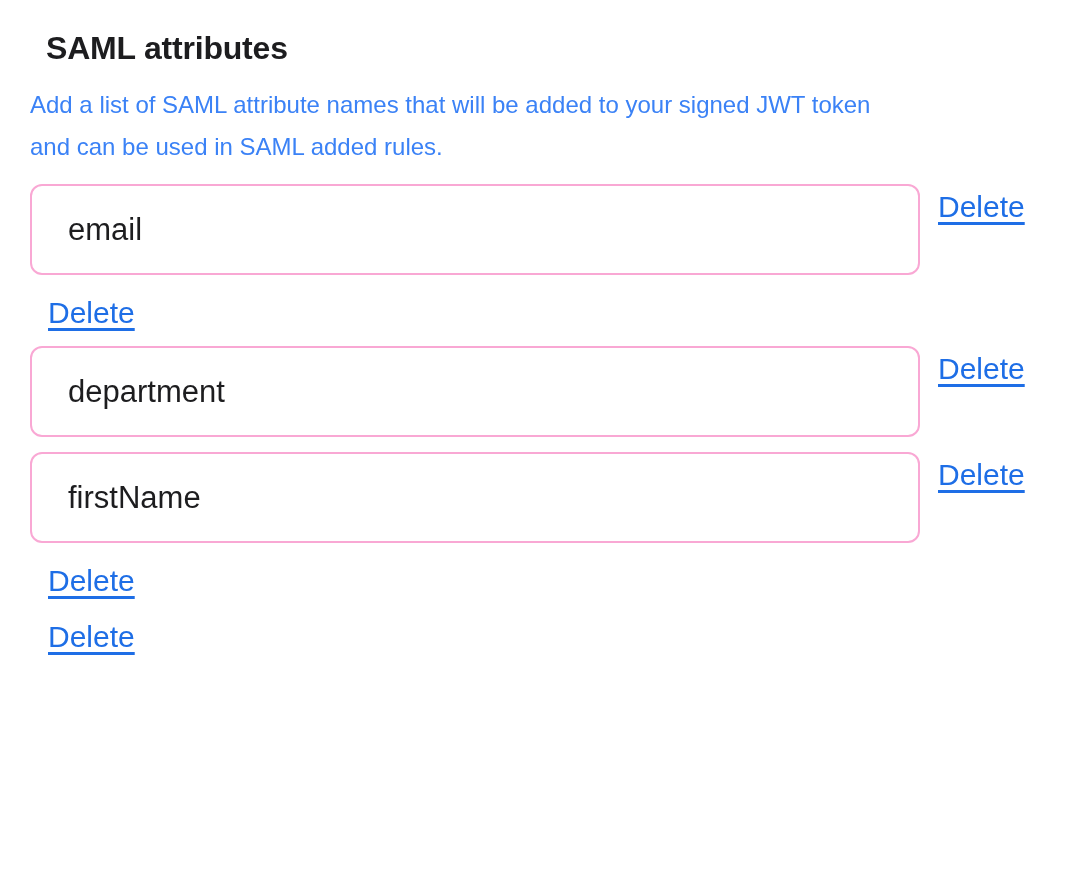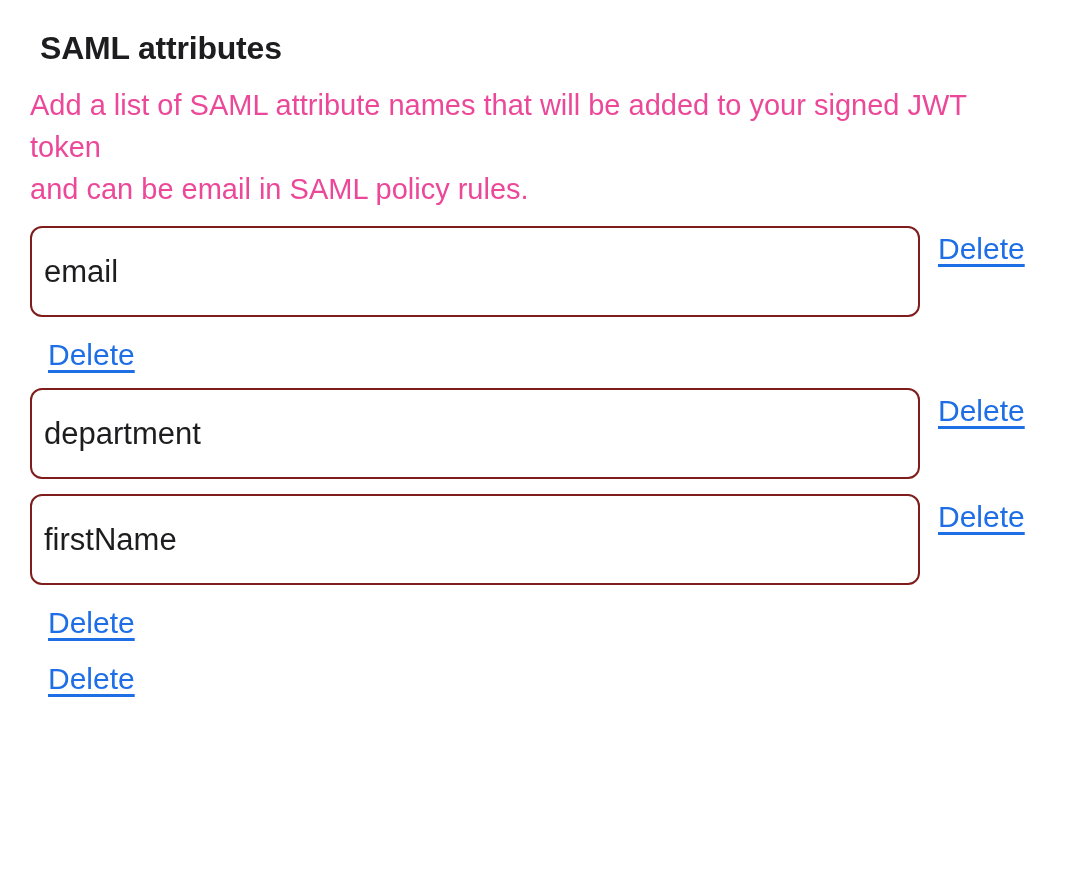--- a/index.html
+++ b/index.html
@@ -10,45 +10,45 @@
   }
   body {
     width: 1066px;
     height: 886px;
     overflow: hidden;
   }
   .container {
     padding: 30px 30px 0 30px;
   }
   .section-title {
-    margin: 0 0 18px 10px;
+    margin: 0 0 18px 16px;
     font-size: 32px;
     line-height: 36px;
     font-weight: 700;
     color: #1d1d1f;
     letter-spacing: -0.2px;
   }
   .section-description {
     margin: 0 0 16px 0;
-    font-size: 29px;
+    font-size: 24px;
     line-height: 42px;
     font-weight: 400;
-    color: #ec4899;
+    color: #3b82f6;
   }
   .attr-row {
     display: flex;
     align-items: flex-start;
     margin-bottom: 15px;
   }
   .attr-input {
     box-sizing: border-box;
     width: 890px;
     height: 91px;
-    padding: 0 12px;
-    border: 2px solid #7f1d1d;
+    padding: 0 36px;
+    border: 2px solid #f9a8d4;
     border-radius: 12px;
     background: #ffffff;
     font-family: "Liberation Sans", sans-serif;
     font-size: 31px;
     color: #1d1d1f;
     outline: none;
     flex: 0 0 auto;
   }
   a.link {
     color: #1e6ee6;
@@ -67,21 +67,21 @@
 </style>
 </head>
 <body>
 
 <div class="container">
 
   <h2 class="section-title">SAML attributes</h2>
 
   <p class="section-description">
     <span>Add a list of SAML attribute names that will be added to your signed JWT token</span><br>
-    <span>and can be email in SAML policy rules.</span>
+    <span>and can be used in SAML added rules.</span>
   </p>
 
   <div class="attr-list">
 
     <div class="attr-row">
       <input type="text" class="attr-input" value="email" style="">
       <a class="link delete-link">Delete</a>
     </div>
 
     <div class="attr-row">

